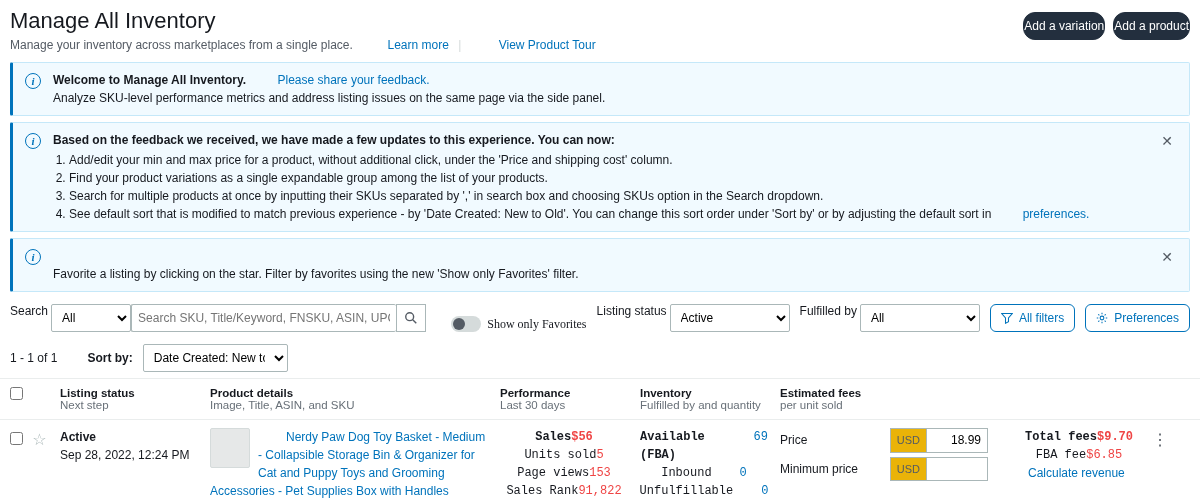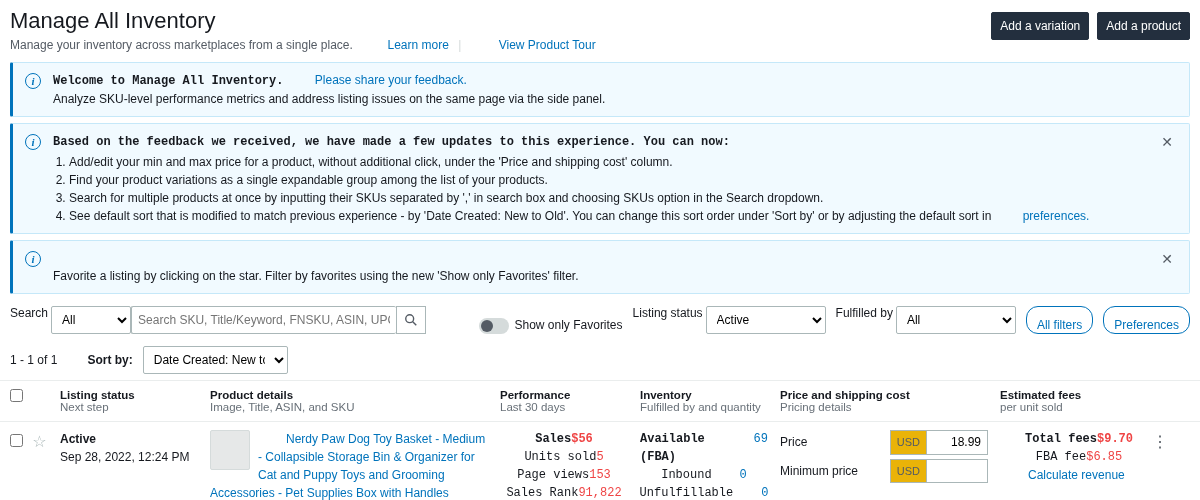--- a/index.html
+++ b/index.html
@@ -4,43 +4,43 @@
 <style>
 * { box-sizing: border-box; margin: 0; padding: 0; }
 body { font-family: "Amazon Ember", Arial, sans-serif; font-size: 12px; color: #16191f; background: #fff; width: 1200px; }
 a { color: #0073bb; text-decoration: none; cursor: pointer; padding-left: 28px; }
 
 .header { display: flex; justify-content: space-between; align-items: flex-start; padding: 8px 10px 4px 10px; }
 .header-left h1 { font-size: 22px; font-weight: 400; color: #16191f; margin-bottom: 4px; }
 .header-sub { font-size: 12px; color: #545b64; }
 .header-sub .divider { color: #d5dbdb; margin: 0 6px; }
 .header-buttons { display: flex; gap: 8px; margin-top: 4px; }
-.btn-dark { background: #232f3e; color: #fff; border: 1px solid #232f3e; padding: 6px 8px; border-radius: 2px; font-size: 12px; cursor: pointer; }
+.btn-dark { background: #232f3e; color: #fff; border: 1px solid #232f3e; padding: 6px 0; border-radius: 12px; font-size: 12px; cursor: pointer; }
 
 .alert { background: #f1faff; border: 1px solid #c5e8f9; border-left: 3px solid #0073bb; margin: 6px 10px; padding: 8px 12px; display: flex; align-items: flex-start; gap: 12px; position: relative; border-radius: 2px; }
 .alert-icon { width: 16px; height: 16px; border: 1.5px solid #0073bb; border-radius: 50%; color: #0073bb; font-weight: bold; font-style: italic; font-family: serif; display: flex; align-items: center; justify-content: center; font-size: 11px; flex-shrink: 0; margin-top: 2px; }
 .alert-body { flex: 1; font-size: 12px; line-height: 1.5; color: #16191f; }
-.alert-body b { font-weight: 700; font-family: Liberation Mono, monospace; }
+.alert-body b { font-weight: 700; }
 .alert-body ol { margin-left: 16px; margin-top: 2px; }
 .alert-close { cursor: pointer; font-size: 14px; color: #545b64; padding: 2px 4px; }
 
 .controls { display: flex; align-items: flex-end; gap: 10px; padding: 6px 10px; }
 .ctrl-col { display: flex; flex-direction: row; gap: 3px; }
 .ctrl-col label { font-size: 12px; color: #16191f; }
 .select, .input { border: 1px solid #aab7b8; border-radius: 2px; padding: 4px 6px; font-size: 12px; background: #fff; height: 28px; }
 .search-wrap { display: flex; }
 .search-wrap .input { width: 265px; border-right: none; }
 .search-btn { width: 30px; border: 1px solid #aab7b8; background: #fff; display: flex; align-items: center; justify-content: center; cursor: pointer; }
 .spacer { flex: 1; }
 
-.toggle-wrap { display: flex; align-items: flex-start; gap: 6px; }
+.toggle-wrap { display: flex; align-items: flex-end; gap: 6px; font-family: Liberation Serif, serif; }
 .toggle { width: 30px; height: 16px; border-radius: 8px; background: #d5dbdb; position: relative; cursor: pointer; }
 .toggle::after { content: ""; position: absolute; width: 12px; height: 12px; border-radius: 50%; background: #545b64; top: 2px; left: 2px; }
 
-.btn-outline { border: 1px solid #0073bb; background: #fff; color: #0073bb; padding: 5px 10px; border-radius: 12px; display: inline-flex; align-items: center; gap: 6px; cursor: pointer; font-size: 12px; height: 28px; flex-direction: column; }
+.btn-outline { border: 1px solid #0073bb; background: #fff; color: #0073bb; padding: 5px 10px; border-radius: 6px; display: inline-flex; align-items: center; gap: 6px; cursor: pointer; font-size: 12px; height: 28px; }
 
 .sort-row { display: flex; align-items: center; gap: 10px; padding: 6px 10px; border-bottom: 1px solid #eaeded; font-size: 12px; }
 
 
 .table-head { display: flex; border-bottom: 1px solid #eaeded; padding: 8px 10px; font-size: 11.5px; }
 .col { padding-right: 12px; }
 .col.chk { width: 50px; }
 .col.status { width: 150px; }
 .col.product { width: 290px; }
 .col.perf { width: 140px; }
@@ -189,24 +189,20 @@
       <div class="th-sub">Image, Title, ASIN, and SKU</div>
     </div>
   <div class="col perf">
       <div class="th-title">Performance</div>
       <div class="th-sub">Last 30 days</div>
     </div>
   <div class="col inv">
       <div class="th-title">Inventory</div>
       <div class="th-sub">Fulfilled by and quantity</div>
     </div>
-  <div class="col price">
-      <div class="th-title">Price and shipping cost</div>
-      <div class="th-sub">Pricing details</div>
-    </div>
   <div class="col fees">
       <div class="th-title">Estimated fees</div>
       <div class="th-sub">per unit sold</div>
     </div>
 </div>
 
 <div class="row">
   <div class="col chk">
     <input type="checkbox" style="">
     <span class="star">☆</span>

